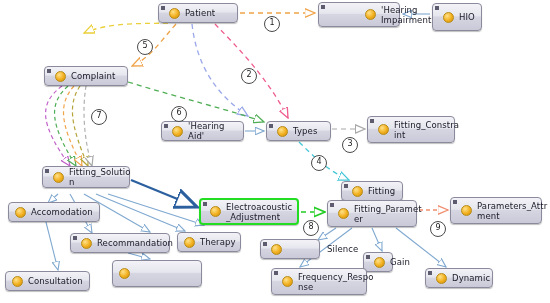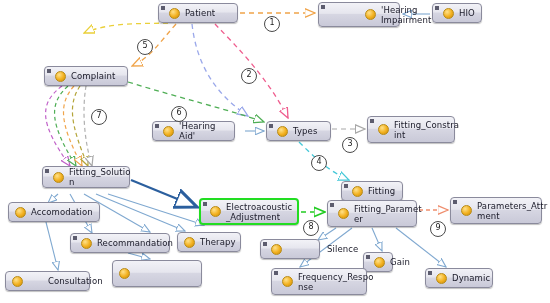--- a/index.html
+++ b/index.html
@@ -180,31 +180,31 @@
         <span class="tag"></span>
         <span class="dot"></span>
         <span class="lbl">Patient</span>
       </div>
       <div class="node" style="left: 318px; top: 2px; width: 82px; height: 25px; padding-left: 40px;">
         <span class="tag"></span>
         <span class="dot"></span>
         <span class="lbl">'Hearing
 Impairment'</span>
       </div>
-      <div class="node" style="left: 432px; top: 3px; width: 50px; height: 20px;">
+      <div class="node" style="left: 432px; top: 3px; width: 50px; height: 28px;">
         <span class="tag"></span>
         <span class="dot"></span>
         <span class="lbl">HIO</span>
       </div>
       <div class="node" style="left: 44px; top: 66px; width: 84px; height: 20px;">
         <span class="tag"></span>
         <span class="dot"></span>
         <span class="lbl">Complaint</span>
       </div>
-      <div class="node" style="left: 152px; top: 121px; width: 83px; height: 20px;">
+      <div class="node" style="left: 161px; top: 121px; width: 83px; height: 20px;">
         <span class="tag"></span>
         <span class="dot"></span>
         <span class="lbl">'Hearing Aid'</span>
       </div>
       <div class="node" style="left: 266px; top: 121px; width: 65px; height: 20px;">
         <span class="tag"></span>
         <span class="dot"></span>
         <span class="lbl">Types</span>
       </div>
       <div class="node" style="left: 367px; top: 116px; width: 88px; height: 27px;">
@@ -225,21 +225,21 @@
       </div>
       <div class="node" style="left: 70px; top: 233px; width: 100px; height: 20px;">
         <span class="tag"></span>
         <span class="dot"></span>
         <span class="lbl">Recommandation</span>
       </div>
       <div class="node notag" style="left: 177px; top: 232px; width: 64px; height: 20px;">
         <span class="dot"></span>
         <span class="lbl">Therapy</span>
       </div>
-      <div class="node notag" style="left: 5px; top: 271px; width: 85px; height: 20px; gap: 20px;">
+      <div class="node notag" style="left: 5px; top: 271px; width: 85px; height: 20px;">
         <span class="dot"></span>
         <span class="lbl">Consultation</span>
       </div>
       <div class="node notag" style="left: 112px; top: 260px; width: 90px; height: 27px;">
         <span class="dot"></span>
       </div>
       <div class="node sel" style="left: 199px; top: 198px; width: 100px; height: 27px;">
         <span class="tag"></span>
         <span class="dot"></span>
         <span class="lbl">Electroacoustic

